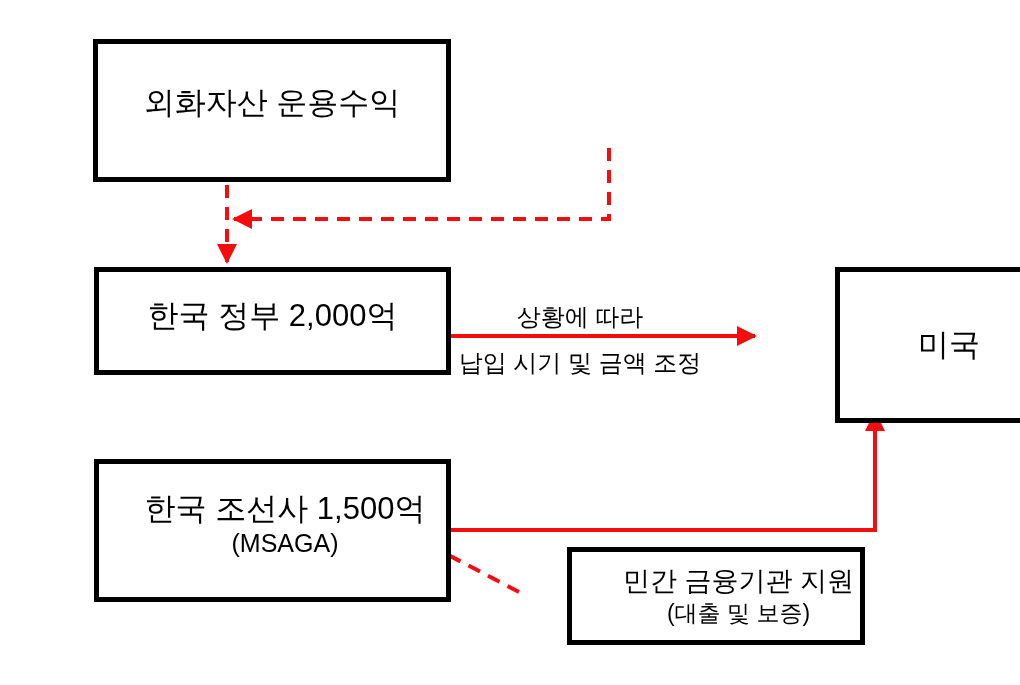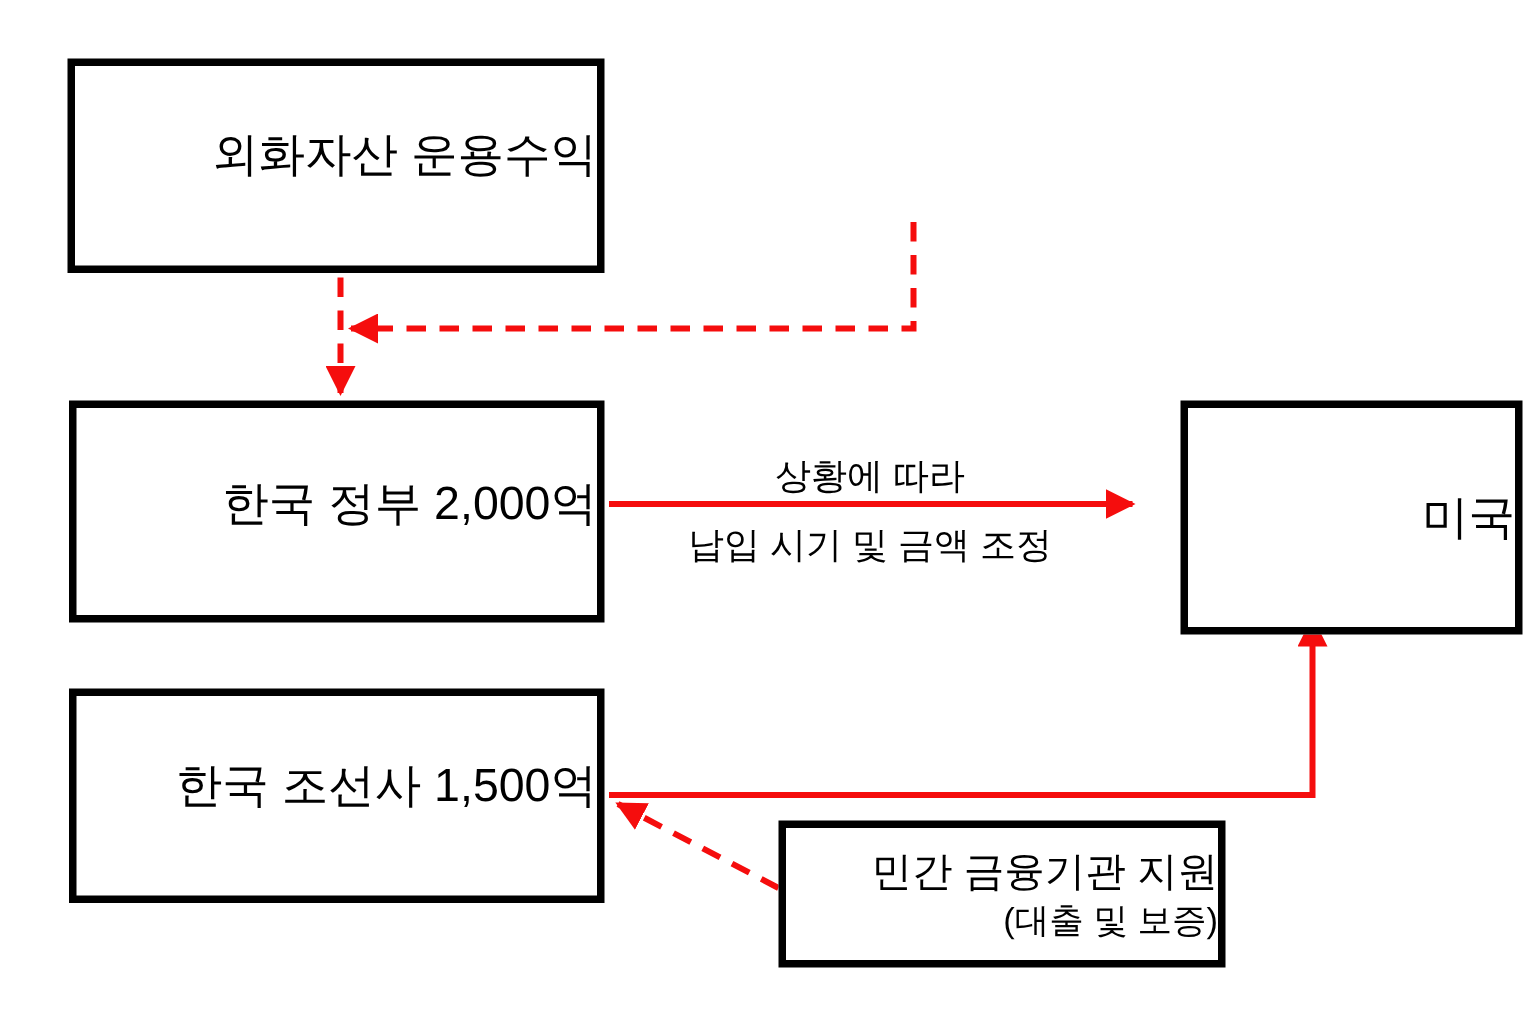--- a/index.html
+++ b/index.html
@@ -33,30 +33,31 @@
   .arrowhead-shape {
     fill: var(--red, #f50d0d);
   }
   .node {
     position: absolute;
     box-sizing: border-box;
     border: 5px solid var(--ink, #000000);
     background: #ffffff;
     display: flex;
     flex-direction: column;
-    align-items: flex-end;
+    align-items: center;
     justify-content: center;
     text-align: center;
     line-height: 1.25;
+    margin-left: 48px;
   }
   .node .title   { font-size: 31px; white-space: nowrap; }
   .node .subtitle{ font-size: 23px; white-space: nowrap; }
   .node-fx        { left: 45px;  top: 39px;  width: 358px; height: 143px; padding-bottom: 14px; }
   .node-bond      { left: 428px; top: 40px;  width: 360px; height: 106px; }
-  .node-govt      { left: 46px;  top: 267px; width: 357px; height: 148px; padding-bottom: 10px; }
+  .node-govt      { left: 46px;  top: 267px; width: 357px; height: 108px; padding-bottom: 10px; }
   .node-usa       { left: 787px; top: 267px; width: 228px; height: 156px; }
   .node-ship      { left: 46px;  top: 459px; width: 357px; height: 143px; padding-bottom: 12px; padding-left: 25px; }
   .node-private   { left: 519px; top: 547px; width: 298px; height: 98px; padding-left: 45px; }
   .node-private .title    { font-size: 27px; }
   .node-private .subtitle { font-size: 23px; }
   .node-ship .subtitle    { font-size: 25px; }
   .edge-label {
     position: absolute;
     left: 420px;
     width: 320px;
@@ -98,20 +99,21 @@
   <div class="node node-govt">
     <div class="title">한국 정부 2,000억</div>
   </div>
 
   <div class="node node-usa">
     <div class="title">미국</div>
   </div>
 
   <div class="node node-ship">
     <div class="title">한국 조선사 1,500억</div>
+    <div class="subtitle">(MSAGA)</div>
   </div>
 
   <div class="node node-private">
     <div class="title">민간 금융기관 지원</div>
     <div class="subtitle">(대출 및 보증)</div>
   </div>
 
   <div class="edge-label line2">납입 시기 및 금액 조정</div>
   <div class="edge-label line1">상황에 따라</div>
 

